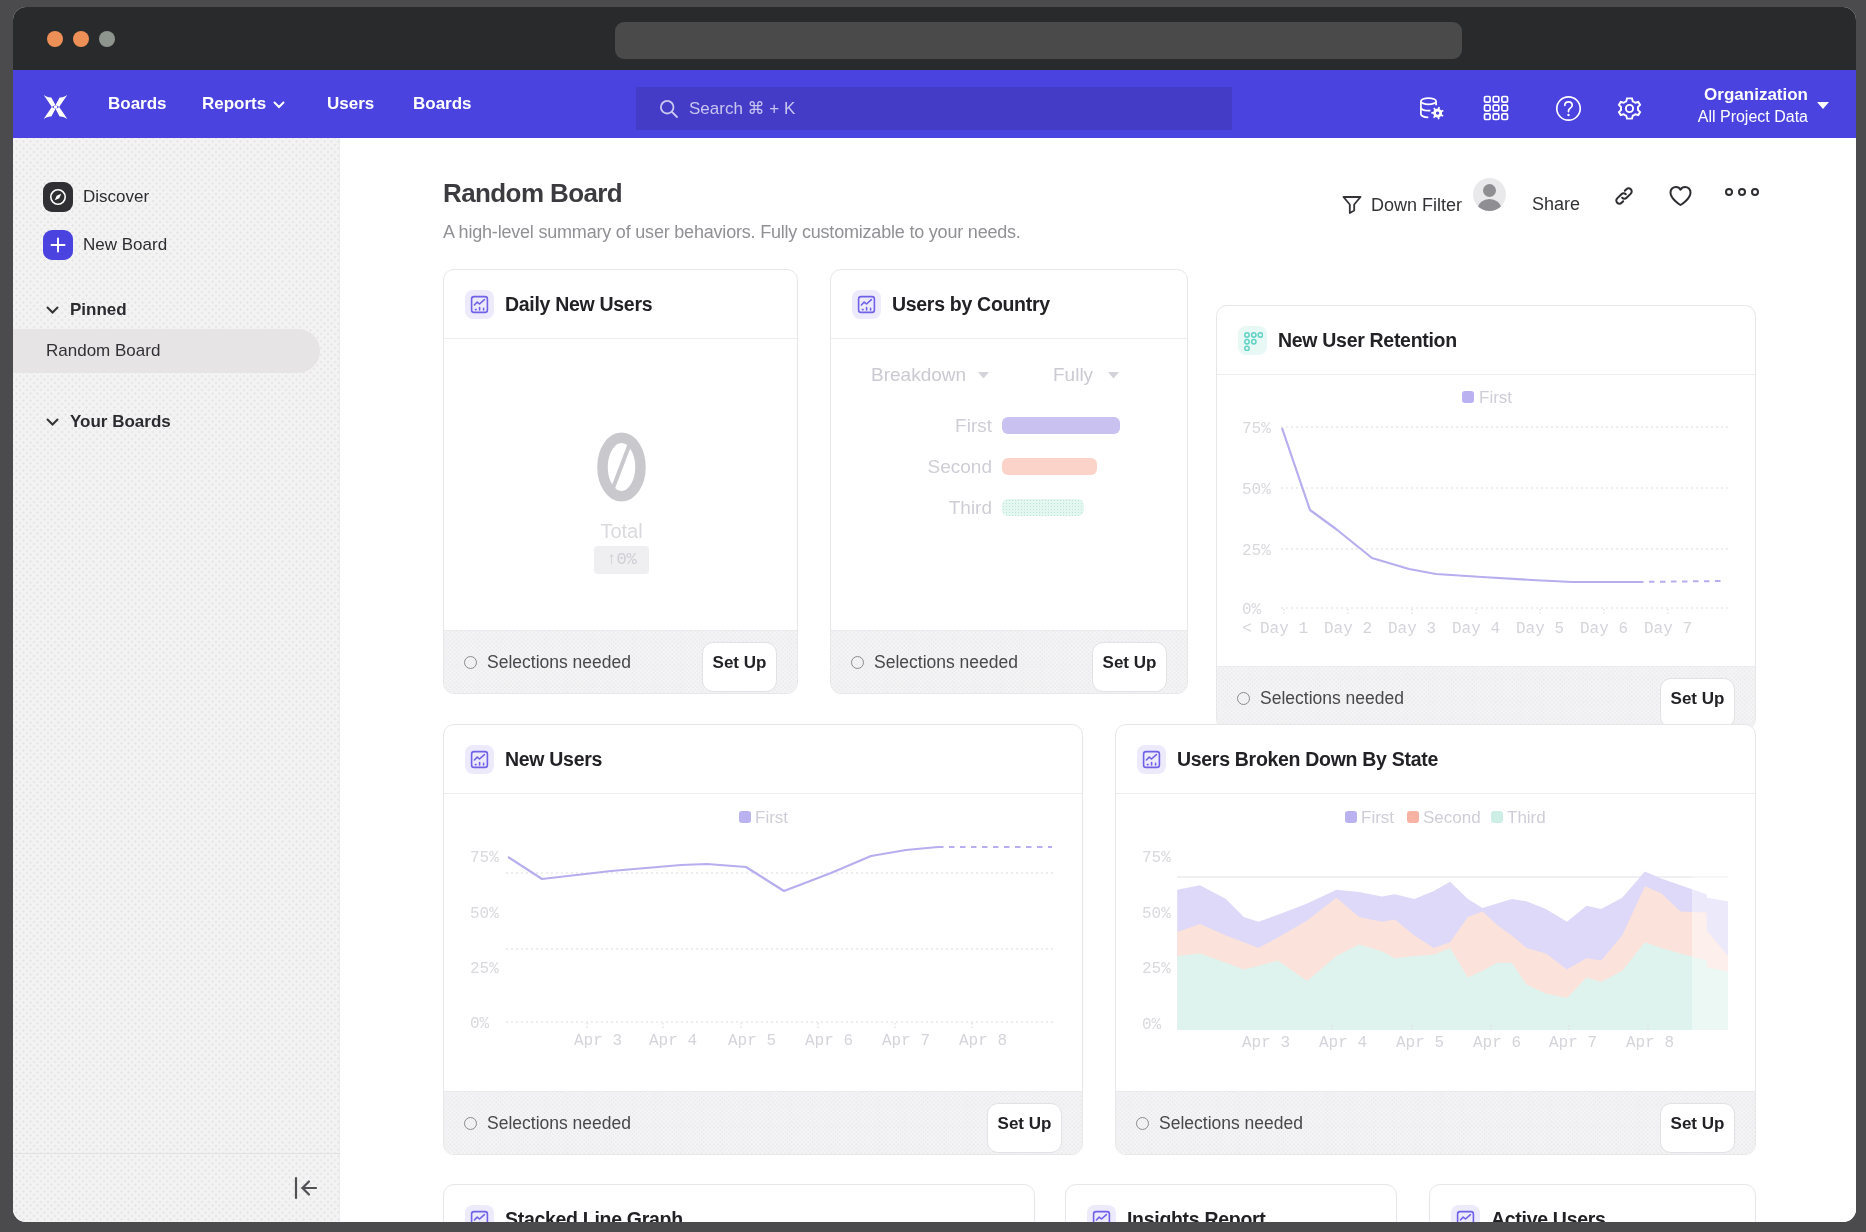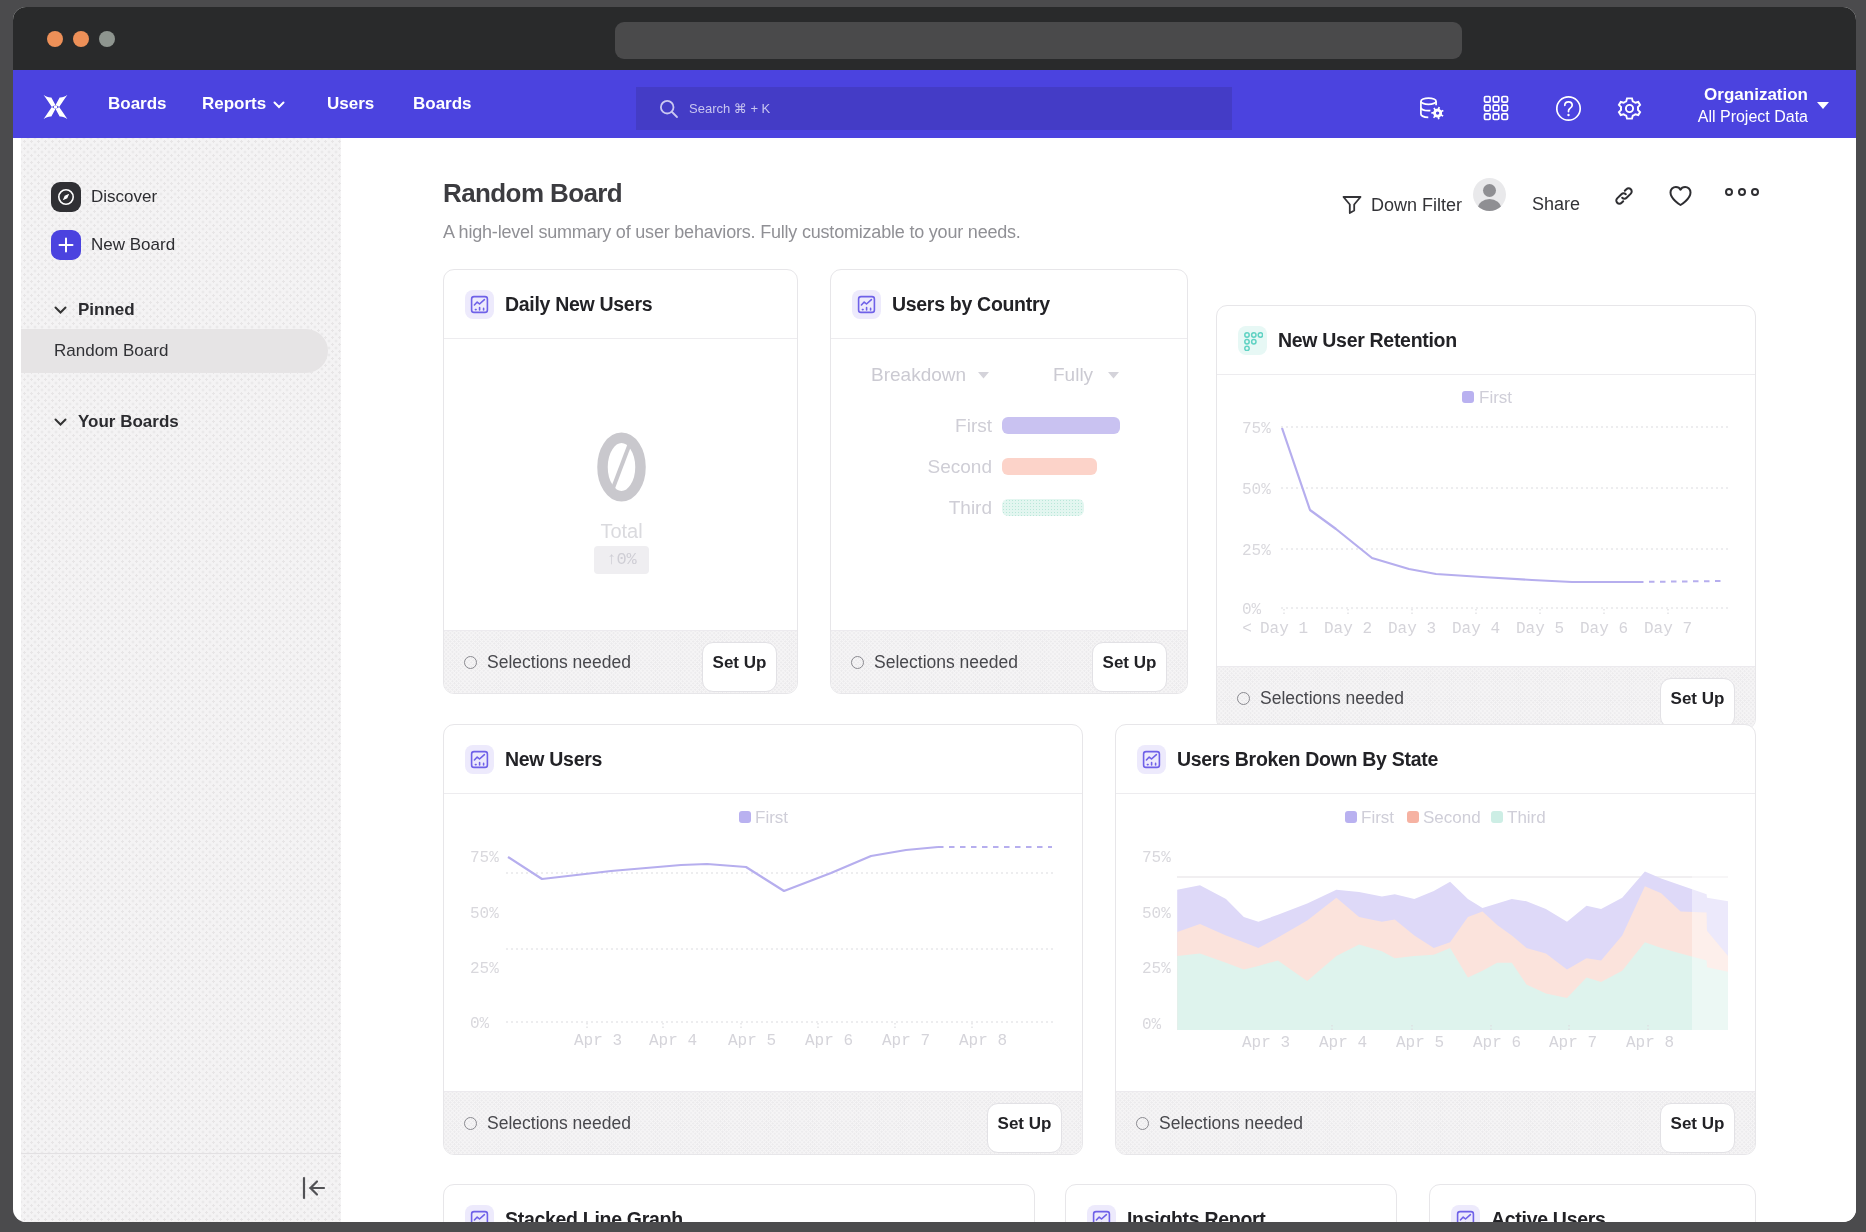--- a/index.html
+++ b/index.html
@@ -7,27 +7,27 @@
 body { background:#4b4b4d; font-family:"Liberation Sans", sans-serif; position:relative; }
 .win { position:absolute; left:13px; top:7px; width:1843px; height:1215px; background:#fff; border-radius:13px; overflow:hidden; }
 .abs { position:absolute; }
 
 .titlebar { position:absolute; left:0; top:0; width:100%; height:63px; background:#292a2b; }
 .dot { position:absolute; width:16px; height:16px; border-radius:50%; top:24px; }
 .urlbar { position:absolute; left:602px; top:15px; width:847px; height:37px; border-radius:9px; background:#4a4a4b; }
 
 .nav { position:absolute; left:0; top:63px; width:100%; height:68px; background:#4b43df; }
 .navmenu { position:absolute; top:0; height:56px; line-height:68px; color:#fff; font-size:17px; font-weight:700; }
-.search { position:absolute; left:623px; top:17px; width:596px; height:43px; border-radius:0; background:#443cc6; color:#c8c5f0; font-size:13px; line-height:43px; }
+.search { position:absolute; left:623px; top:17px; width:596px; height:43px; border-radius:0; background:#443cc6; color:#c8c5f0; font-size:17px; line-height:43px; }
 .org { position:absolute; right:48px; top:14px; text-align:right; color:#fff; }
 .org .l1 { font-size:17px; font-weight:700; line-height:22px; }
 .org .l2 { font-size:16px; font-weight:400; line-height:21px; }
 .orgcaret { position:absolute; right:27px; top:32px; width:0; height:0; border-left:6.5px solid transparent; border-right:6.5px solid transparent; border-top:7.5px solid #fff; }
 
-.sidebar { position:absolute; left:8px; top:131px; width:327px; height:1084px; background:#f4f3f4;
+.sidebar { position:absolute; left:0; top:131px; width:327px; height:1084px; background:#f4f3f4;
   background-image: radial-gradient(#e7e5e6 1px, rgba(0,0,0,0) 1.1px), radial-gradient(#e7e5e6 1px, rgba(0,0,0,0) 1.1px);
   background-size:7px 7px; background-position:0 0, 3.5px 3.5px; border-right:1px solid #ececee; }
 .sideitem { position:absolute; left:30px; display:flex; align-items:center; gap:10px; font-size:17px; color:#2d2d31; font-weight:400; }
 .iconbox { width:30px; height:30px; border-radius:9px; display:flex; align-items:center; justify-content:center; }
 .pill { position:absolute; left:0; top:191px; width:307px; height:44px; background:#e6e4e5; border-radius:0 22px 22px 0; line-height:44px; padding-left:33px; font-size:17px; color:#313135; }
 .sgroup { position:absolute; left:33px; display:flex; align-items:center; gap:11px; font-size:17px; font-weight:700; color:#2b2b2f; }
 .sfoot { position:absolute; left:0; top:1015px; width:327px; height:69px; border-top:1px solid #e2e0e2; }
 
 .main { position:absolute; left:328px; top:131px; width:1515px; height:1084px; background:#fff; }
 .btitle { position:absolute; left:102px; top:40px; font-size:26px; font-weight:700; color:#3c3c40; letter-spacing:-0.6px; }

